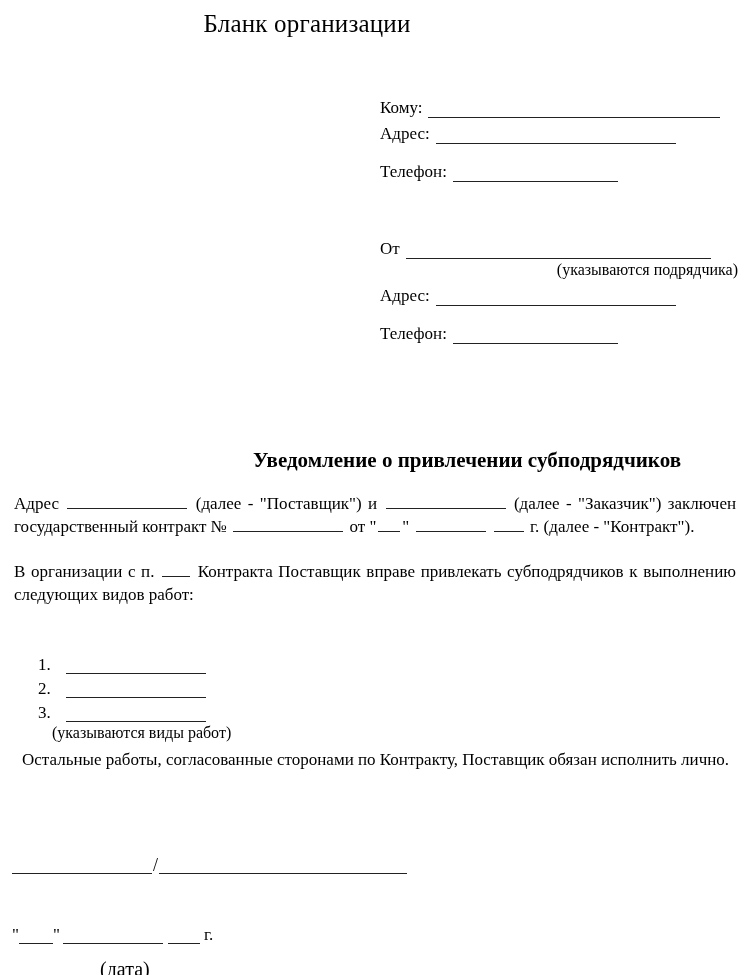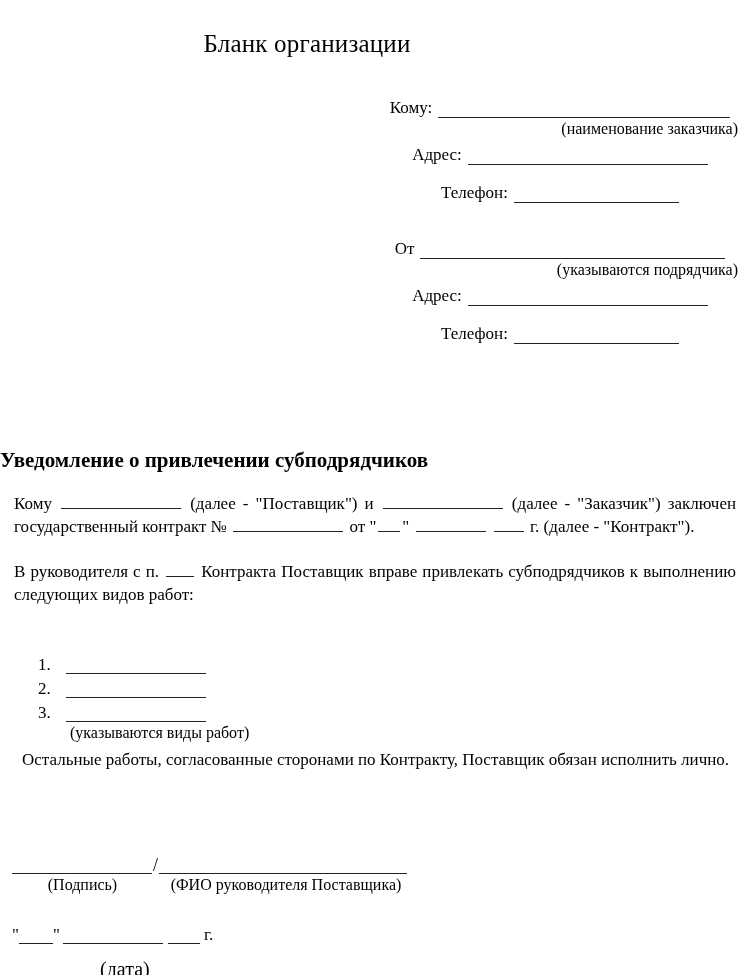--- a/index.html
+++ b/index.html
@@ -25,36 +25,35 @@
 
   
   .org-title {
     position: absolute;
     top: 10px;
     left: 0;
     width: 614px;
     text-align: center;
     font-size: 25px;
     letter-spacing: 0.2px;
-    margin-top: 20px;
   }
 
   
   .addr-block {
     position: absolute;
     left: 380px;
     width: 360px;
   }
   .addr-block.to   { top: 92px; }
   .addr-block.from { top: 218px; margin-top: 15px; }
 
   .field-row {
     display: flex;
     align-items: flex-end;
-    justify-content: center;
+    justify-content: flex-start;
     height: 26px;
   }
   .field-label {
     font-size: 17px;
     white-space: nowrap;
     padding-right: 6px;
     line-height: 20px;
   }
   .blank-line {
     border-bottom: 1px solid #222;
@@ -73,21 +72,21 @@
     margin-top: 1px;
   }
   .row-gap { height: 12px; }
 
   
   .doc-heading {
     position: absolute;
     top: 448px;
     left: 0;
     width: 681px;
-    text-align: left;
+    text-align: right;
     font-size: 21px;
     font-weight: bold;
   }
 
   
   .body-wrap {
     position: absolute;
     left: 14px;
     top: 492px;
     width: 722px;
@@ -132,21 +131,21 @@
     width: 28px;
     line-height: 19px;
   }
   .work-line {
     border-bottom: 1px solid #222;
     width: 140px;
     height: 16px;
   }
   .work-caption {
     font-size: 16px;
-    margin-left: 32px;
+    margin-left: 14px;
     margin-top: 1px;
     line-height: 19px;
   }
 
   
   .closing-wrap {
     position: absolute;
     left: 22px;
     top: 748px;
     width: 722px;
@@ -226,21 +225,20 @@
 
   <div class="org-title">Бланк организации</div>
 
   <div class="addr-block to">
 
     <div class="field-row">
       <span class="field-label">Кому:</span>
       <span class="blank-line bl-kom"></span>
     </div>
 
-    <div class="caption-right">(наименование заказчика)</div>
 
     <div class="field-row">
       <span class="field-label">Адрес:</span>
       <span class="blank-line bl-addr"></span>
     </div>
 
     <div class="row-gap"></div>
 
     <div class="field-row">
       <span class="field-label">Телефон:</span>
@@ -268,34 +266,34 @@
       <span class="field-label">Телефон:</span>
       <span class="blank-line bl-tel"></span>
     </div>
   </div>
 
   <div class="doc-heading">Уведомление о привлечении субподрядчиков</div>
 
   <div class="body-wrap">
 
     <p class="para">
-      <span>Кому</span>
+      <span>Адрес</span>
       <span class="u u-w120"></span>
       <span>(далее - "Поставщик") и</span>
       <span class="u u-w120"></span>
       <span>(далее - "Заказчик") заключен государственный контракт №</span>
       <span class="u u-w110"></span>
       <span>от "</span><span class="u u-w22"></span><span>"</span>
       <span class="u u-w70"></span>
       <span class="u u-w30"></span>
       <span>г. (далее - "Контракт").</span>
     </p>
 
     <p class="para gap-top">
-      <span>В руководителя с п.</span>
+      <span>В организации с п.</span>
       <span class="u u-w28"></span>
       <span>Контракта Поставщик вправе привлекать субподрядчиков к выполнению следующих видов работ:</span>
     </p>
   </div>
 
   <div class="work-list">
 
     <div class="work-item">
       <span class="work-num">1.</span>
       <span class="work-line"></span>
@@ -316,24 +314,20 @@
 
   <div class="closing-wrap">
     <p class="para">Остальные работы, согласованные сторонами по Контракту, Поставщик обязан исполнить лично.</p>
   </div>
 
   <div class="sig-wrap">
     <div class="sig-lines">
       <span class="sig-line-1"></span>
       <span class="sig-slash">/</span>
       <span class="sig-line-2"></span>
-    </div>
-    <div class="sig-captions">
-      <span class="cap-sign">(Подпись)</span>
-      <span class="cap-fio">(ФИО руководителя Поставщика)</span>
     </div>
   </div>
 
   <div class="date-wrap">
     <div class="date-row">
       <span class="q">"</span>
       <span class="d-day"></span>
       <span class="q">"</span>
       <span class="d-month"></span>
       <span class="d-year"></span>

